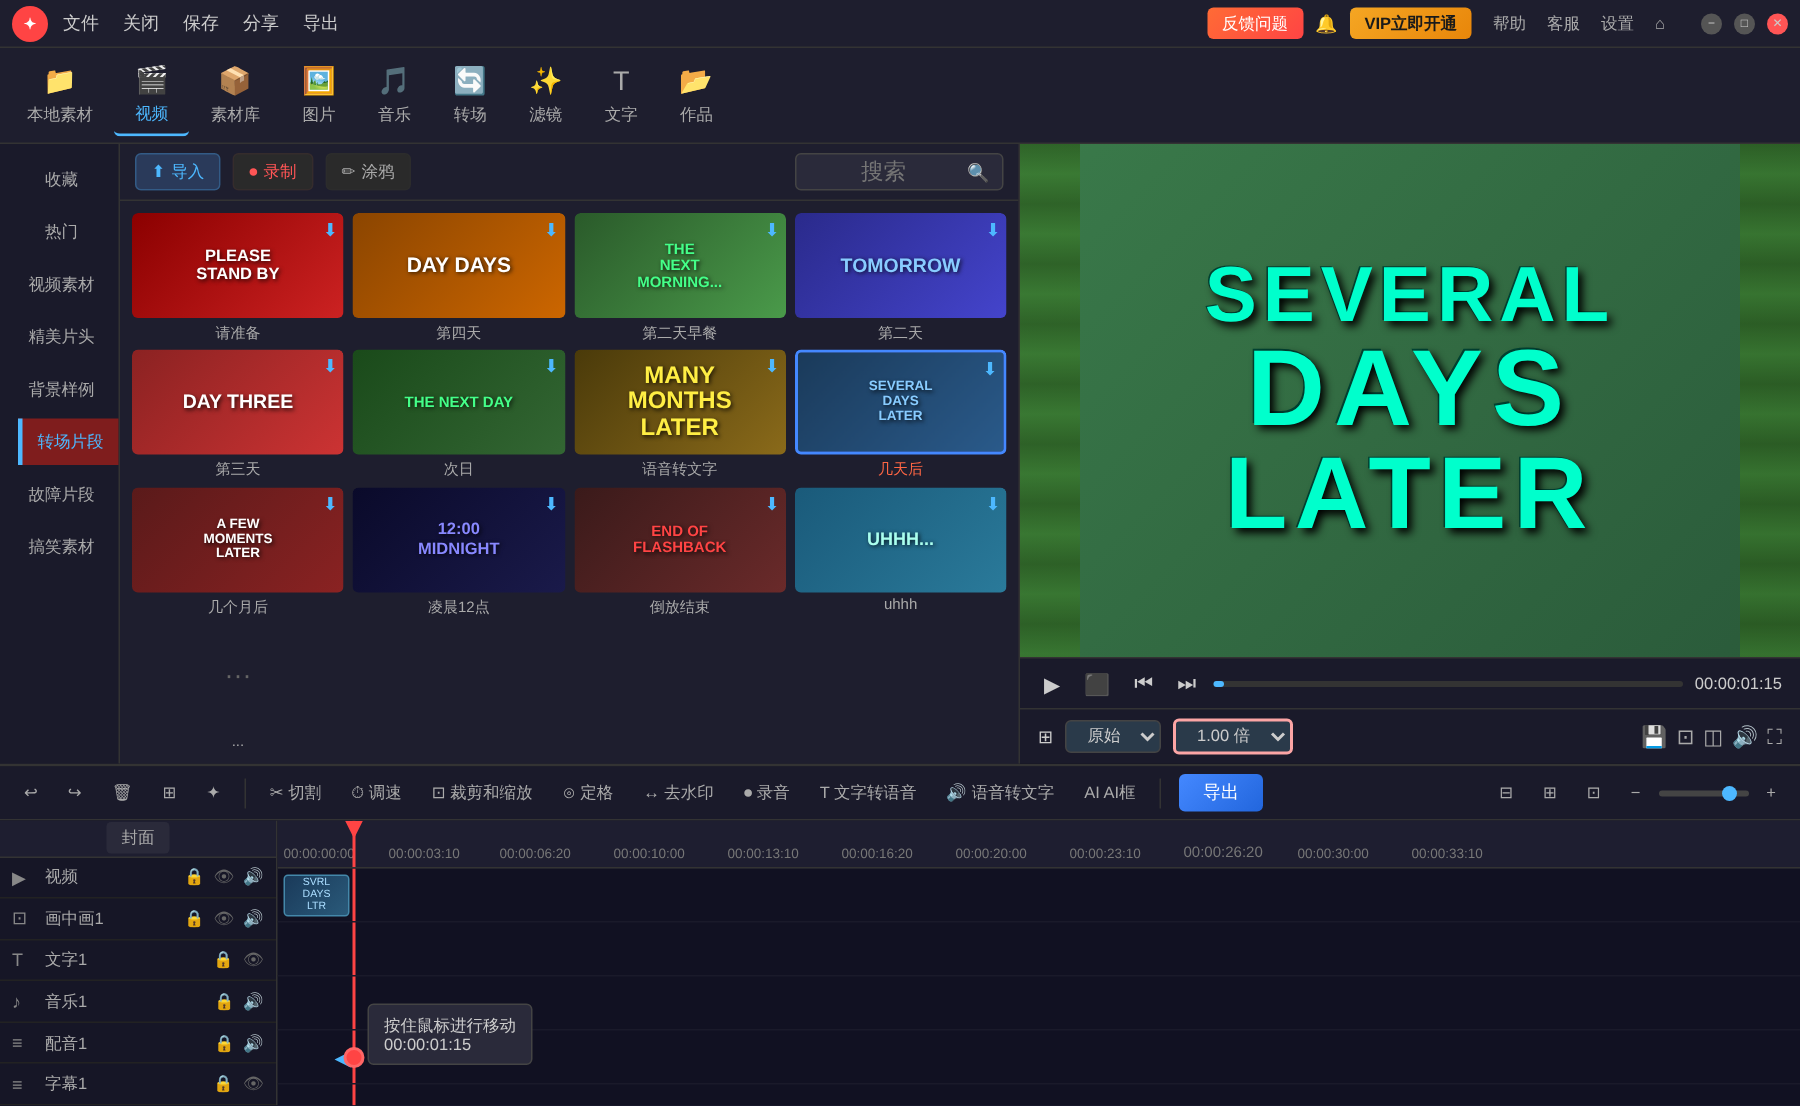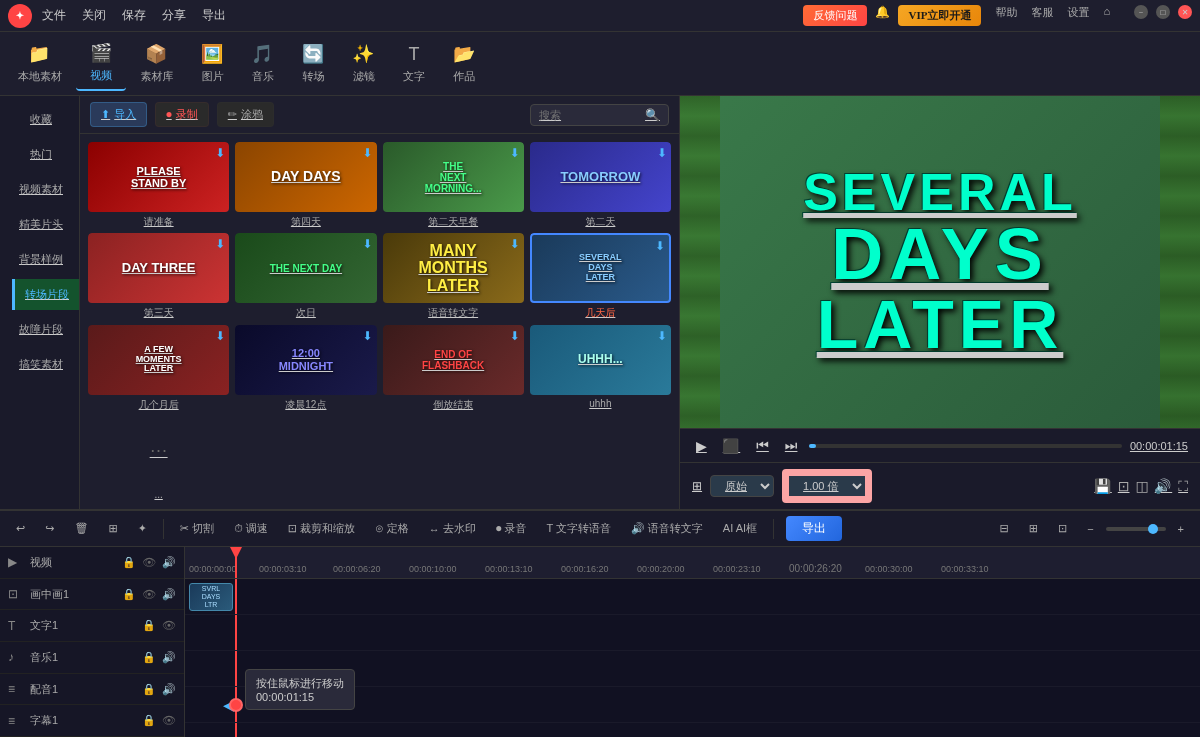--- a/index.html
+++ b/index.html
@@ -3,53 +3,53 @@
   <meta charset="utf-8">
   <style>
     * { margin: 0; padding: 0; box-sizing: border-box; }
     body { width: 1200px; height: 737px; background: #1a1a2e; font-family: 'Microsoft YaHei', sans-serif; overflow: hidden; color: #ccc; font-size: 12px; }
 
     
     #titlebar { display: flex; align-items: center; height: 32px; background: #1e1e2e; padding: 0 8px; border-bottom: 1px solid #333; }
     #titlebar .logo { width: 24px; height: 24px; background: #ff4444; border-radius: 50%; display: flex; align-items: center; justify-content: center; color: white; font-size: 10px; font-weight: bold; margin-right: 10px; }
     #titlebar .menu-items { display: flex; gap: 16px; color: #ccc; font-size: 12px; flex: 1; }
     #titlebar .menu-items span { cursor: pointer; }
-    #titlebar .right-controls { display: flex; align-items: flex-start; gap: 8px; font-family: Liberation Serif, serif; }
+    #titlebar .right-controls { display: flex; align-items: center; gap: 8px; }
     .feedback-btn { background: linear-gradient(135deg, #ff6b35, #ff4444); color: white; padding: 3px 10px; border-radius: 4px; font-size: 11px; cursor: pointer; }
     .vip-btn { background: linear-gradient(135deg, #f5a623, #e8860a); color: #1a1a1a; padding: 3px 10px; border-radius: 4px; font-size: 11px; cursor: pointer; font-weight: bold; }
     .title-action { color: #aaa; font-size: 11px; cursor: pointer; margin-left: 6px; }
     .win-controls { display: flex; gap: 8px; margin-left: 16px; }
     .win-btn { width: 14px; height: 14px; border-radius: 50%; cursor: pointer; display: flex; align-items: center; justify-content: center; font-size: 8px; }
     .win-btn.min { background: #555; }
     .win-btn.max { background: #555; }
     .win-btn.close { background: #ff5555; }
 
     
     #topnav { display: flex; align-items: center; height: 64px; background: #1e1e2e; border-bottom: 1px solid #333; padding: 0 4px; }
     .nav-item { display: flex; flex-direction: column; align-items: center; padding: 6px 14px; cursor: pointer; color: #aaa; font-size: 11px; gap: 4px; border-radius: 4px; }
     .nav-item.active { color: #4db8ff; border-bottom: 2px solid #4db8ff; }
     .nav-icon { font-size: 18px; }
 
     
-    #main { display: flex; height: calc(737px - 32px - 64px - 228px); text-decoration: underline; }
+    #main { display: flex; height: calc(737px - 32px - 64px - 228px); }
 
     
     #sidebar { width: 80px; background: #1a1a2a; border-right: 1px solid #333; padding: 8px 0; display: flex; flex-direction: column; gap: 4px; }
     .sidebar-item { padding: 8px 4px; text-align: center; font-size: 11px; color: #aaa; cursor: pointer; border-left: 3px solid transparent; }
-    .sidebar-item.active { color: #4db8ff; border-left-color: #4db8ff; background: #14532d; margin-left: 12px; }
+    .sidebar-item.active { color: #4db8ff; border-left-color: #4db8ff; background: #7f1d1d; margin-left: 12px; }
 
     
     #mediapanel { flex: 1; background: #1e1e2e; display: flex; flex-direction: column; border-right: 1px solid #333; }
     .media-toolbar { display: flex; align-items: center; padding: 6px 10px; gap: 8px; border-bottom: 1px solid #333; }
     .media-btn { display: flex; align-items: center; gap: 4px; padding: 4px 10px; border-radius: 4px; cursor: pointer; font-size: 11px; }
     .media-btn.import { background: #2a3a5a; color: #4db8ff; border: 1px solid #4db8ff44; }
     .media-btn.record { background: #2a2a2a; color: #ff5555; border: 1px solid #55333344; }
     .media-btn.paint { background: #2a2a2a; color: #aaa; border: 1px solid #33333344; }
     .search-box { margin-left: auto; display: flex; align-items: center; background: #2a2a3a; border: 1px solid #444; border-radius: 4px; padding: 3px 8px; gap: 6px; }
-    .search-box input { background: transparent; border: none; color: #ccc; outline: none; font-size: 11px; width: 100px; }
+    .search-box input { background: transparent; border: none; color: #ccc; outline: none; font-size: 15px; width: 100px; text-align: center; }
     .media-grid { display: grid; grid-template-columns: repeat(4, 1fr); gap: 6px; padding: 8px; overflow-y: auto; flex: 1; }
     .media-card { position: relative; cursor: pointer; border-radius: 4px; overflow: hidden; }
     .media-card-thumb { width: 100%; height: 70px; border-radius: 4px; overflow: hidden; display: flex; align-items: center; justify-content: center; position: relative; }
     .media-card-label { text-align: center; font-size: 10px; color: #aaa; padding: 3px 2px; white-space: nowrap; overflow: hidden; text-overflow: ellipsis; }
     .more-btn { display: flex; align-items: center; justify-content: center; height: 70px; font-size: 18px; color: #666; }
     .dl-arrow { position: absolute; top: 4px; right: 4px; color: #4db8ff; font-size: 12px; }
 
     
     .card-please { background: linear-gradient(135deg, #8b0000, #cc2222); }
     .card-dayfour { background: linear-gradient(135deg, #8b4500, #cc6600); }
@@ -66,21 +66,21 @@
     
     #preview { width: 520px; background: #0a0a1a; display: flex; flex-direction: column; }
     .preview-video { flex: 1; position: relative; overflow: hidden; background: #000; display: flex; align-items: center; justify-content: center; }
     .preview-controls { background: #1a1a2a; padding: 6px 12px; display: flex; align-items: center; gap: 8px; border-top: 1px solid #333; }
     .ctrl-btn { color: #ccc; cursor: pointer; font-size: 14px; padding: 2px 4px; }
     .progress-bar { flex: 1; height: 4px; background: #333; border-radius: 2px; position: relative; }
     .progress-fill { height: 100%; background: #4db8ff; border-radius: 2px; width: 2%; }
     .time-display { color: #ccc; font-size: 11px; font-variant-numeric: tabular-nums; }
     .preview-bottom { background: #1a1a2a; padding: 6px 12px; display: flex; align-items: center; gap: 8px; border-top: 1px solid #333; }
     .orig-btn { background: #2a3a4a; border: 1px solid #444; color: #ccc; padding: 3px 10px; border-radius: 4px; font-size: 11px; cursor: pointer; }
-    .speed-btn { background: #2a3a4a; border: 7px solid #fca5a5; color: #ccc; padding: 3px 10px; border-radius: 4px; font-size: 11px; cursor: pointer; }
+    .speed-btn { background: #2a3a4a; border: 2px solid #fca5a5; color: #ccc; padding: 3px 10px; border-radius: 4px; font-size: 11px; cursor: pointer; }
     .preview-actions { margin-left: auto; display: flex; gap: 6px; }
     .pa-btn { color: #aaa; cursor: pointer; font-size: 14px; }
 
     
     #timeline { height: 228px; background: #111122; border-top: 2px solid #333; display: flex; flex-direction: column; }
     .timeline-toolbar { height: 36px; background: #1a1a2a; display: flex; align-items: center; padding: 0 8px; gap: 4px; border-bottom: 1px solid #333; }
     .tl-btn { padding: 3px 8px; font-size: 11px; color: #aaa; cursor: pointer; border-radius: 3px; display: flex; align-items: center; gap: 3px; }
     .export-btn { background: linear-gradient(135deg, #4488ff, #2266dd); color: white; padding: 4px 16px; border-radius: 4px; font-size: 12px; cursor: pointer; margin-left: 4px; }
     .tl-divider { width: 1px; height: 20px; background: #333; margin: 0 4px; }
 
@@ -395,20 +395,23 @@
     <span class="tl-btn">−</span>
     <div style="width:60px;height:4px;background:#444;border-radius:2px;position:relative;">
         <div style="position:absolute;left:70%;top:-3px;width:10px;height:10px;background:#4db8ff;border-radius:50%;"></div>
       </div>
     <span class="tl-btn">+</span>
   </div>
 
   <div class="timeline-body">
 
     <div class="tl-tracks-header">
+      <div class="tl-cover-header">
+        <span class="cover-label">封面</span>
+      </div>
 
       <div class="tl-track-header">
         <span class="track-icon">▶</span>
         <span class="track-name">视频</span>
         <span class="track-lock">🔒</span>
         <span class="track-vis">👁</span>
         <span class="track-audio">🔊</span>
       </div>
 
       <div class="tl-track-header">

